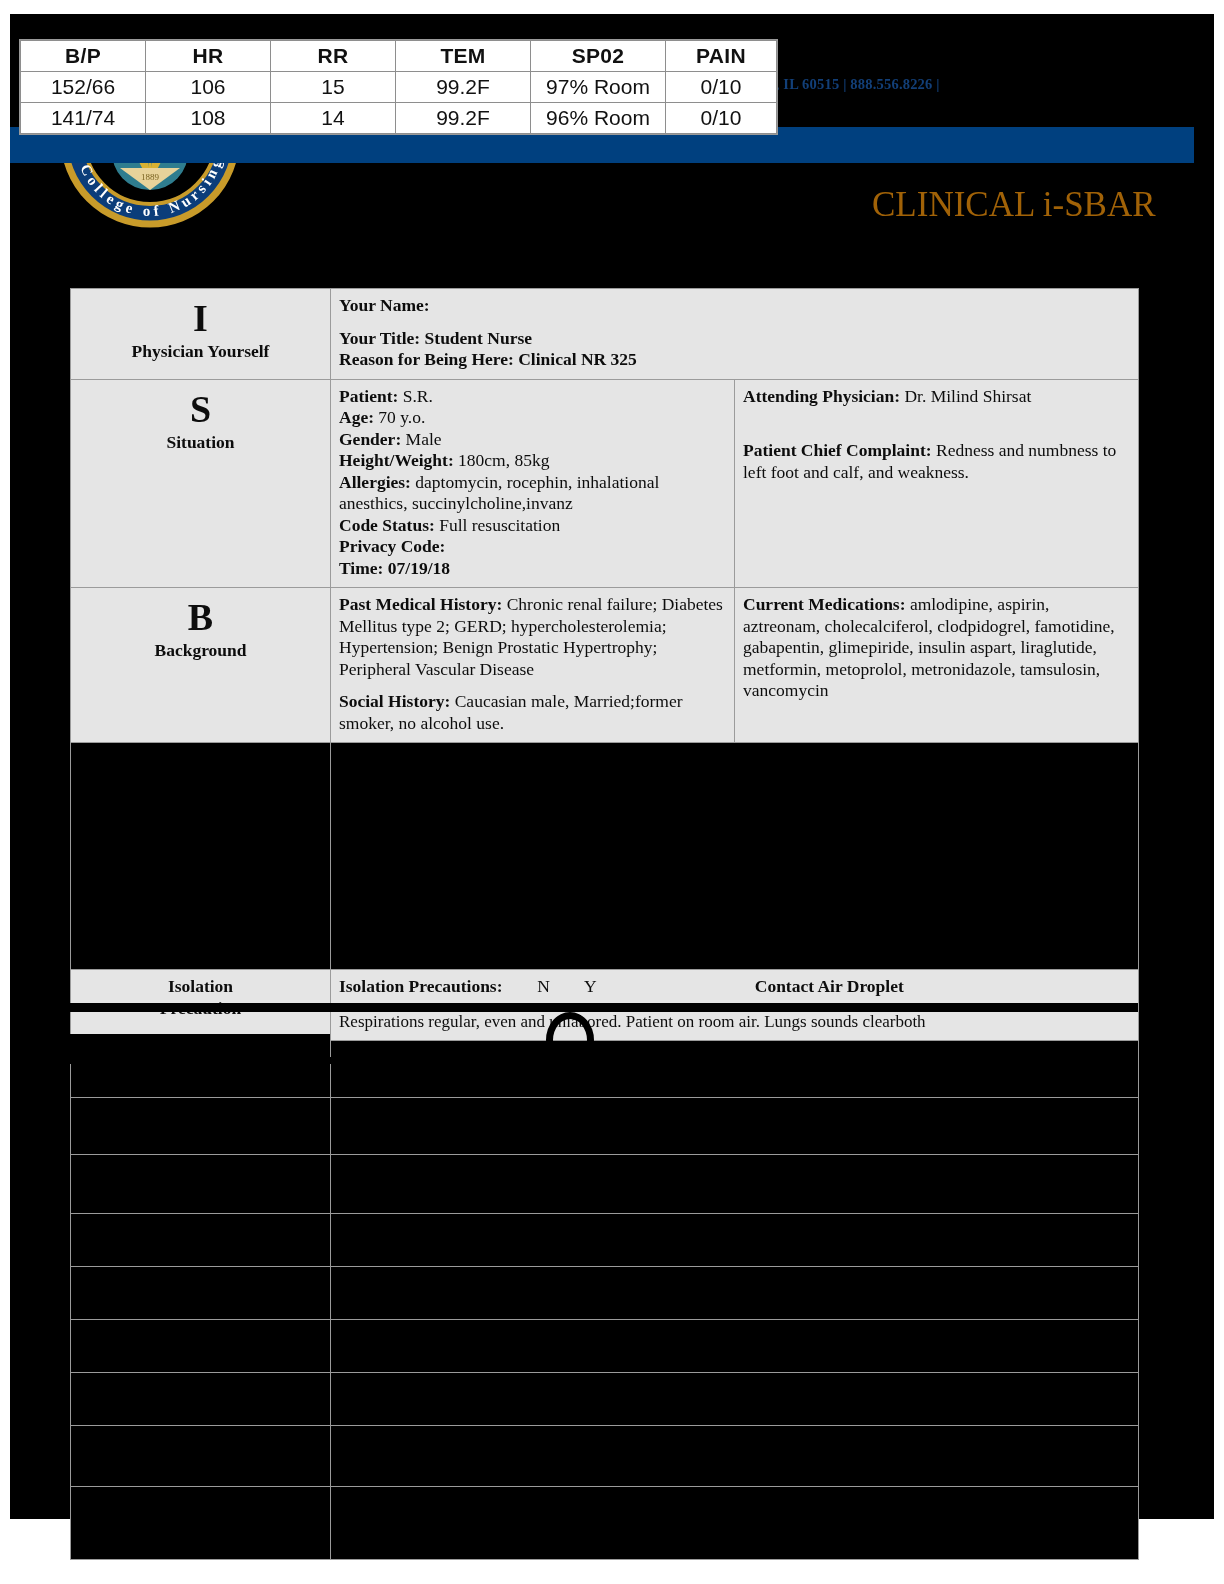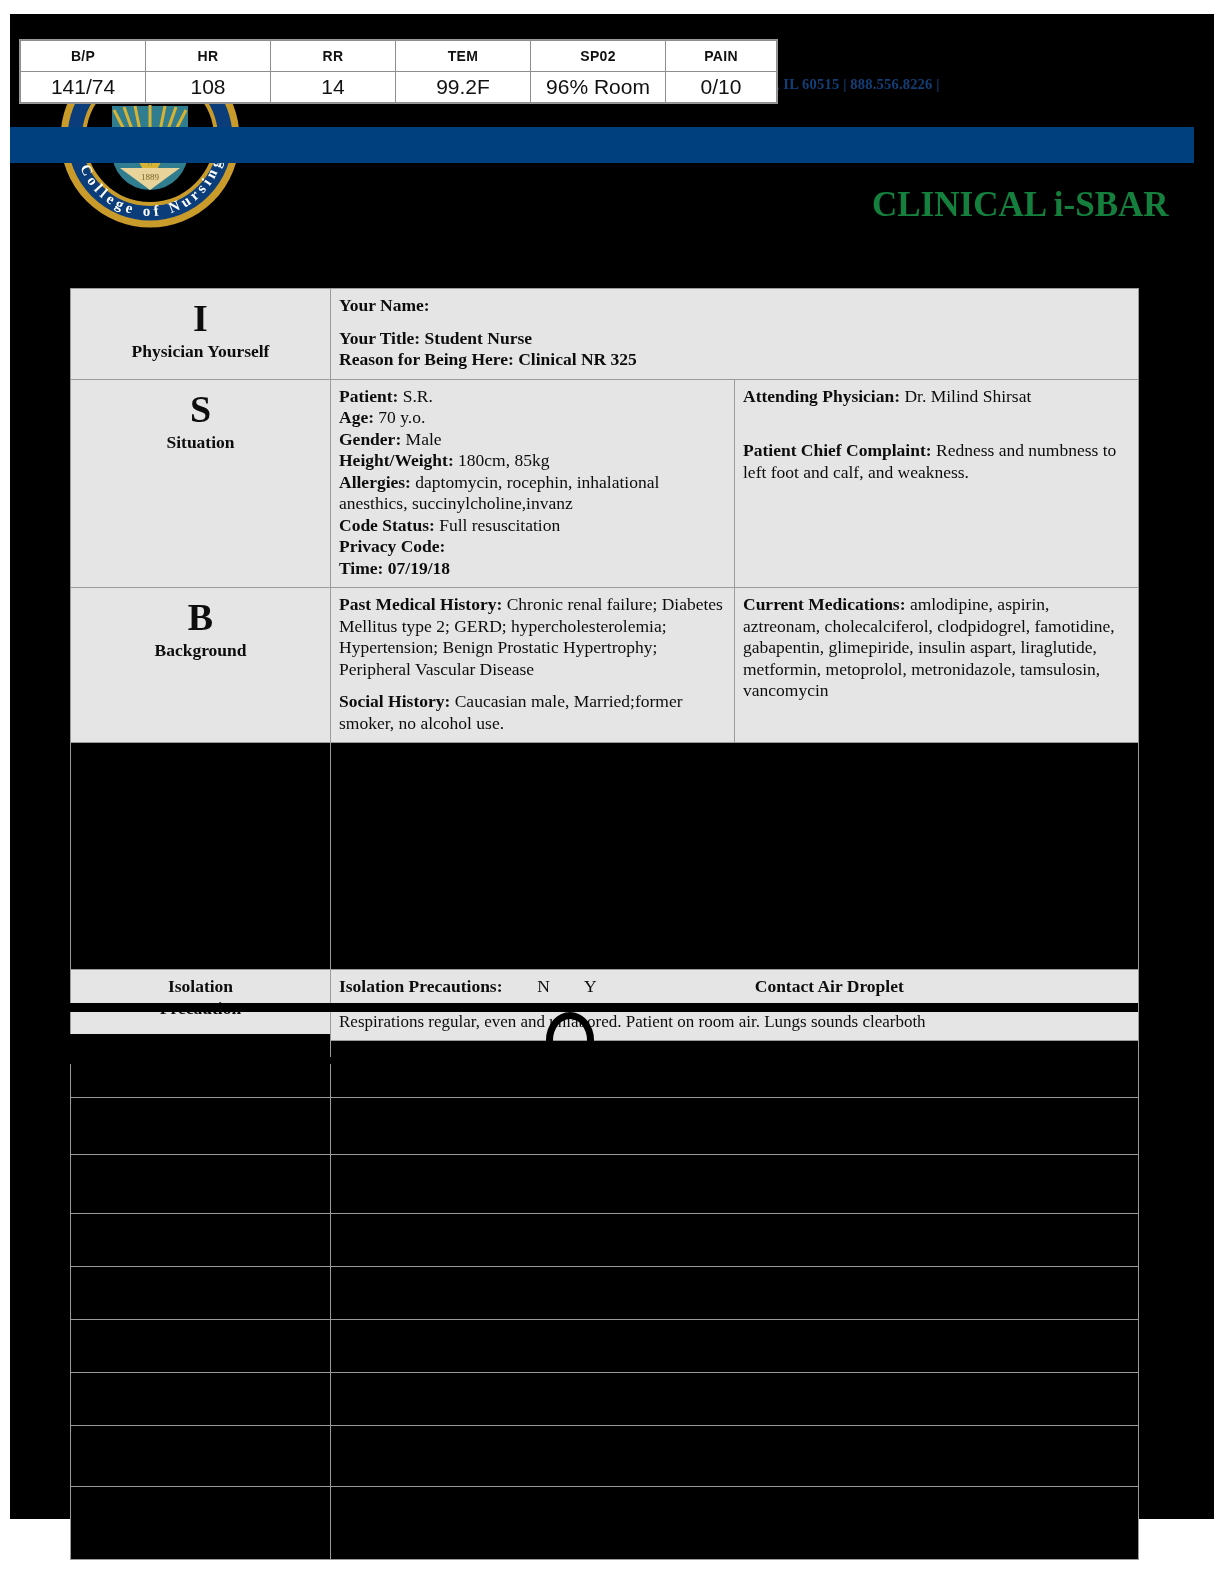--- a/index.html
+++ b/index.html
@@ -39,37 +39,37 @@
   
   .seal{
     position:absolute;left:52px;top:76px;width:196px;height:152px;
     overflow:hidden;
   }
   .seal svg{display:block;}
 
   .sbar-title{
     position:absolute;left:872px;top:185px;width:300px;
     font-family:"Liberation Serif", serif;
-    font-size:35px;line-height:40px;font-weight:bold;color:#15803d;
+    font-size:35px;line-height:40px;font-weight:normal;color:#a16207;
   }
 
   
   .vitals{
     position:absolute;left:20px;top:40px;
     border-collapse:collapse;background:#ffffff;
     font-family:"Liberation Sans", sans-serif;
     z-index:40;
     box-shadow:0 0 0 1px #9a9a9a;
   }
   .vitals td,.vitals th{
     border:1px solid #8e8e8e;background:#ffffff;
     text-align:center;vertical-align:middle;
     padding:0;height:30px;
   }
-  .vitals th{font-size:14px;font-weight:bold;color:#111;letter-spacing:.3px;}
+  .vitals th{font-size:21px;font-weight:bold;color:#111;letter-spacing:.3px;}
   .vitals td{font-size:21px;color:#111;}
   .vitals .c-bp{width:124px;}
   .vitals .c-hr{width:124px;text-align:center;}
   .vitals .c-rr{width:124px;}
   .vitals .c-tem{width:134px;}
   .vitals .c-spo2{width:134px;}
   .vitals .c-pain{width:110px;}
 
   
   .sbar{
@@ -170,20 +170,28 @@
         <th class="c-bp">B/P</th>
         <th class="c-hr">HR</th>
         <th class="c-rr">RR</th>
         <th class="c-tem">TEM</th>
         <th class="c-spo2">SP02</th>
         <th class="c-pain">PAIN</th>
       </tr>
     </thead>
     <tbody>
       <tr>
+        <td>152/66</td>
+        <td>106</td>
+        <td>15</td>
+        <td>99.2F</td>
+        <td>97% Room</td>
+        <td>0/10</td>
+      </tr>
+      <tr>
         <td>141/74</td>
         <td>108</td>
         <td>14</td>
         <td>99.2F</td>
         <td>96% Room</td>
         <td>0/10</td>
       </tr>
     </tbody>
   </table>
 

